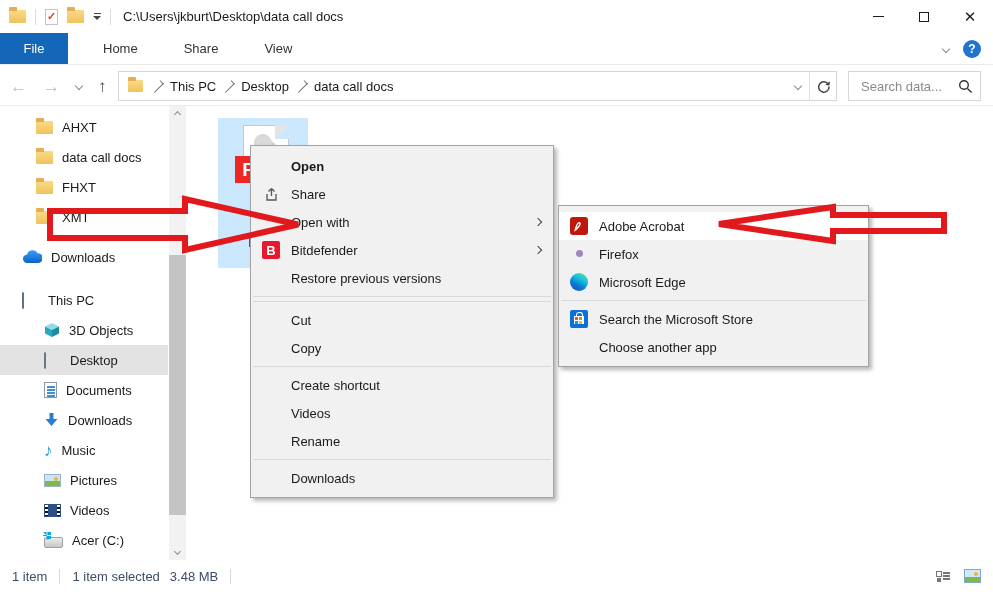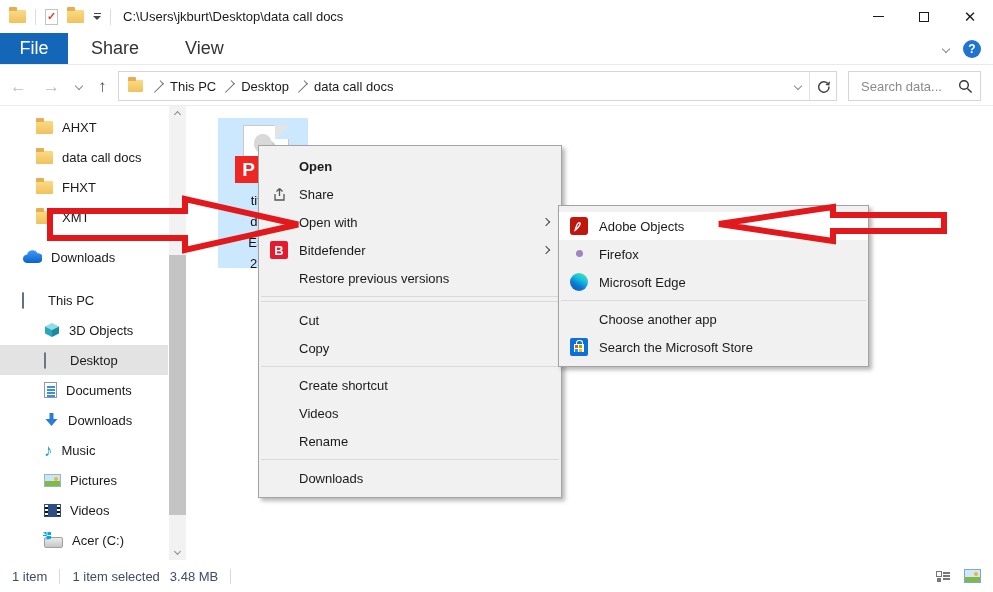--- a/index.html
+++ b/index.html
@@ -27,21 +27,21 @@
   .icon-caret .bar { width:7px; height:1.5px; background:#444; }
   .icon-caret .tri { width:0; height:0; border-left:4px solid transparent; border-right:4px solid transparent; border-top:4px solid #444; }
   .chev { display:inline-block; width:6px; height:6px; border-right:1.6px solid #8a8a8a; border-bottom:1.6px solid #8a8a8a; flex:none; }
   .chev.r { transform:rotate(-45deg); }
   .chev.d { transform:rotate(45deg); }
   .chev.u { transform:rotate(-135deg); }
   .chev.dark { border-color:#444; }
   .chev.crumb { width:5px; height:5px; border-color:#6d6d6d; }
   
   .ribbon { position:absolute; top:33px; left:0; width:993px; height:32px; display:flex; align-items:stretch; border-bottom:1px solid #eaeaea; background:#fff; }
-  .tab { display:flex; align-items:center; justify-content:center; padding:0 23px; font-size:18px; color:#333; }
+  .tab { display:flex; align-items:center; justify-content:center; padding:0 23px; font-size:13px; color:#333; }
   .tab.file { background:#1467b8; color:#fff; width:68px; padding:0; }
   .tab.home { margin-left:12px; }
   .ribbon-right { margin-left:auto; display:flex; align-items:center; gap:14px; padding-right:12px; }
   .help-btn { width:18px; height:18px; border-radius:50%; background:#2173d0; color:#fff; font-size:12px; font-weight:bold; display:flex; align-items:center; justify-content:center; }
   
   .navrow { position:absolute; top:66px; left:0; width:993px; height:40px; background:#fff; border-bottom:1px solid #ececec; }
   .nav-icons { position:absolute; left:10px; top:0; height:40px; display:flex; align-items:center; gap:16px; }
   .nav-arrow { font-size:17px; color:#bdbdbd; line-height:1; }
   .nav-arrow.up { color:#4c4c4c; }
   .addressbox { position:absolute; left:118px; top:5px; width:719px; height:30px; border:1px solid #d6d6d6; background:#fff; display:flex; align-items:center; padding:0 0 0 9px; }
@@ -91,21 +91,21 @@
   .side-scroll .thumb { position:absolute; left:0; top:149px; width:17px; height:260px; background:#c4c4c4; }
   
   .tile { position:absolute; left:218px; top:118px; width:90px; height:150px; background:#cce8ff; z-index:1; }
   .pdf-page { position:absolute; left:25px; top:7px; width:46px; height:54px; background:#fff; border:1px solid #c9c9c9; }
   .pdf-page .fold { position:absolute; right:-1px; top:-1px; width:0; height:0; border-left:14px solid #e4e4e4; border-top:14px solid #cce8ff; transform:rotate(90deg); }
   .pdf-page .swirl { position:absolute; left:10px; top:8px; width:22px; height:24px; background:radial-gradient(ellipse at 40% 40%, #d9d9d9 0 45%, transparent 50%), radial-gradient(ellipse at 65% 60%, #cfcfcf 0 35%, transparent 42%); }
   .pdf-badge { position:absolute; left:17px; top:38px; width:27px; height:27px; background:#ee2724; color:#fff; font-weight:bold; font-size:19px; display:flex; align-items:center; justify-content:center; }
   .tile-name { position:absolute; left:0; top:72px; width:100%; text-align:center; font-size:13px; line-height:21px; color:#111; }
   
   .menu { position:absolute; background:#f1f1f1; border:1px solid #a3a3a3; box-shadow:3px 3px 4px rgba(0,0,0,.28); padding:6px 0 5px; z-index:20; }
-  .ctx { left:258px; top:145px; width:304px; }
+  .ctx { left:250px; top:145px; width:304px; }
   .sub { left:558px; top:205px; width:311px; z-index:21; }
   .mi { height:28px; display:flex; align-items:center; padding:0 12px 0 10px; font-size:13px; color:#1a1a1a; position:relative; }
   .mi .ic { width:20px; height:20px; margin-right:10px; flex:none; display:flex; align-items:center; justify-content:center; }
   .mi .mlbl { white-space:nowrap; }
   .mi.bold .mlbl { font-weight:bold; }
   .mi .subarrow { margin-left:auto; }
   .mi.hl { background:#fff; }
   .msep { height:1px; background:#d9d9d9; margin:4px 2px; }
   
   .icon-share svg { display:block; }
@@ -156,20 +156,21 @@
           <span class="glyph-max"></span>
         </div>
       <div class="win-btn">
           <span class="glyph-close">✕</span>
         </div>
     </div>
   </div>
 
   <div class="ribbon">
     <div class="tab file">File</div>
+    <div class="tab home">Home</div>
     <div class="tab">Share</div>
     <div class="tab">View</div>
     <div class="ribbon-right">
       <span class="chev d"></span>
       <span class="help-btn">?</span>
     </div>
   </div>
 
   <div class="navrow">
     <div class="nav-icons">
@@ -372,46 +373,46 @@
 
   <div class="menu sub">
     <div class="mi hl">
       <span class="ic">
           <span class="icon-acrobat">
         <svg width="12" height="12" viewBox="0 0 12 12">
               <path d="M2.2 10.2 C3.2 6.2 4.8 2.6 6.2 2.6 C7.6 2.6 7.4 4.6 5.6 6.8 C4.3 8.4 3.2 9.6 2.2 10.2 Z" fill="none" stroke="#fff" stroke-width="1.4"></path>
             </svg>
       </span>
         </span>
-      <span class="mlbl">Adobe Objects</span>
+      <span class="mlbl">Adobe Acrobat</span>
     </div>
     <div class="mi">
       <span class="ic">
           <span class="icon-firefox"></span>
         </span>
       <span class="mlbl">Firefox</span>
     </div>
     <div class="mi">
       <span class="ic">
           <span class="icon-edge"></span>
         </span>
       <span class="mlbl">Microsoft Edge</span>
     </div>
     <div class="msep"></div>
-    <div class="mi">
-      <span class="ic"></span>
-      <span class="mlbl">Choose another app</span>
-    </div>
     <div class="mi">
       <span class="ic">
           <span class="icon-store">
             <span class="dots"></span>
           </span>
         </span>
       <span class="mlbl">Search the Microsoft Store</span>
+    </div>
+    <div class="mi">
+      <span class="ic"></span>
+      <span class="mlbl">Choose another app</span>
     </div>
   </div>
 
   <div class="statusbar">
     <span>1 item</span>
     <span class="st-div"></span>
     <span>1 item selected</span>
     <span style="margin-left:10px;">3.48 MB</span>
     <span class="st-div"></span>
     <div class="st-right">

